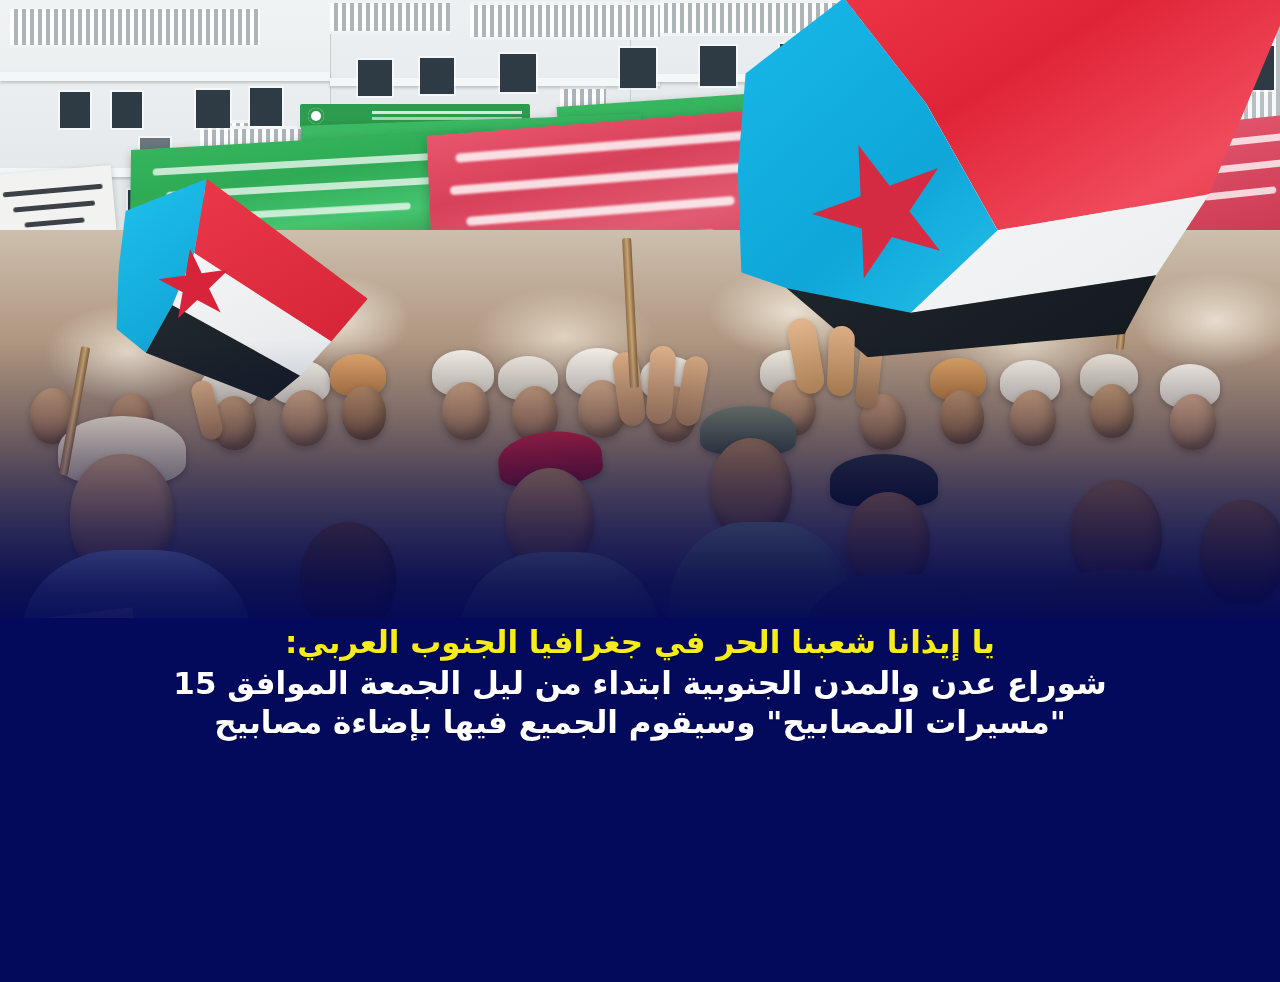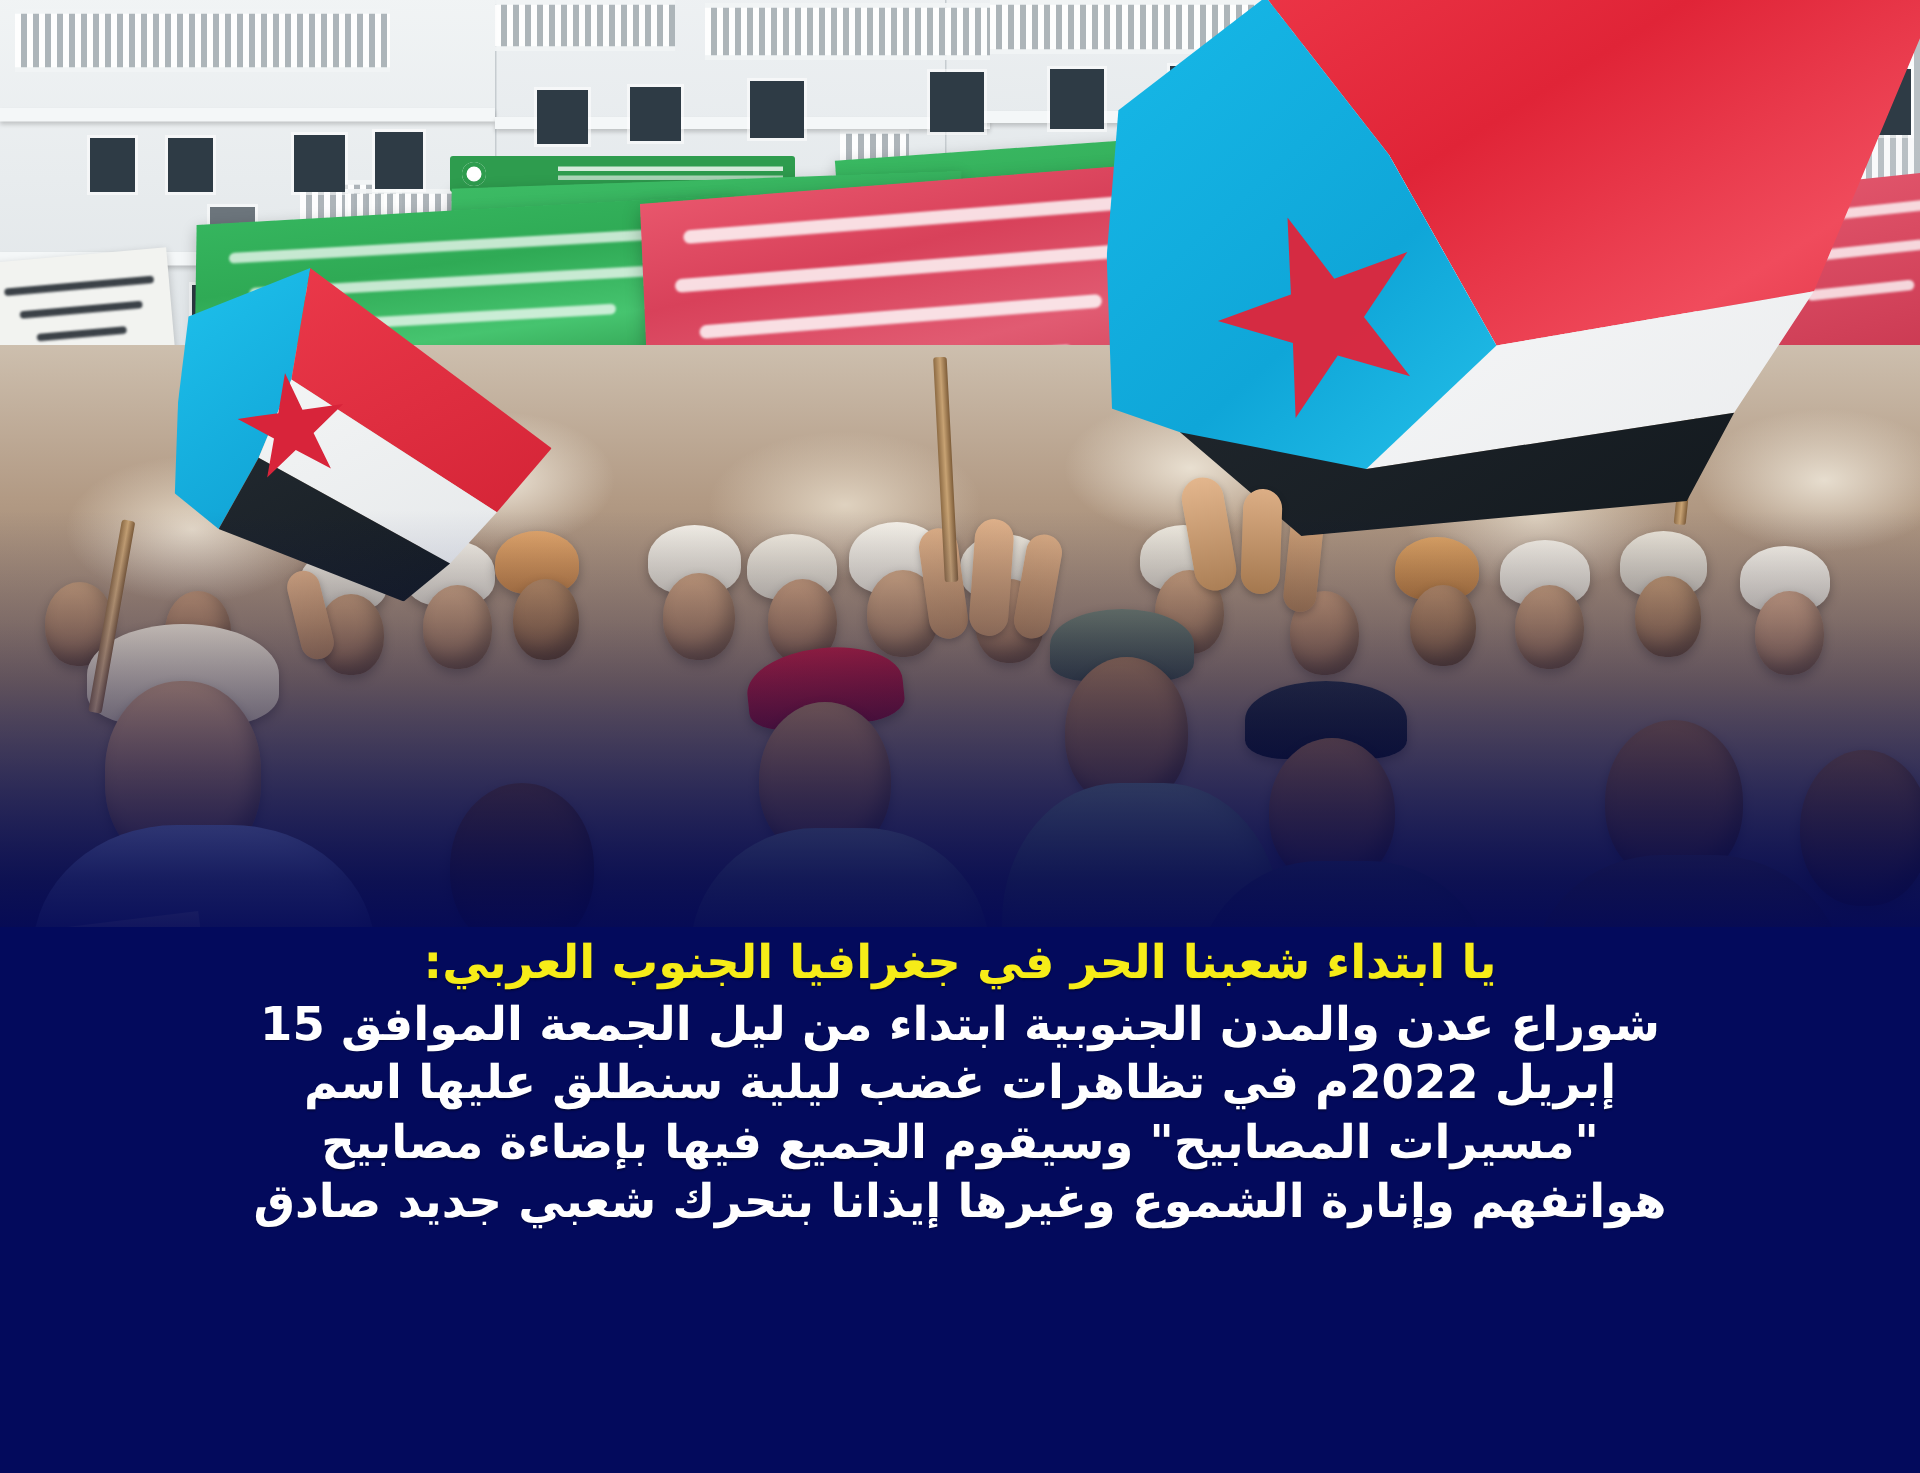--- a/index.html
+++ b/index.html
@@ -560,22 +560,20 @@
     </div>
 
     <div class="arm" style="left:792px; top:318px; width:28px; height:76px; background:linear-gradient(180deg,#e3b68d,#ab7f56); transform:rotate(-10deg); z-index:3;"></div>
     <div class="arm" style="left:828px; top:326px; width:26px; height:70px; background:linear-gradient(180deg,#dcae85,#a4784f); transform:rotate(2deg); z-index:3;"></div>
 
     <div class="photo-fade"></div>
   </div>
 
 
   <div class="text-panel">
-    <div class="headline">يا ابتداء شعبنا الحر في جغرافيا الجنوب العربي:</div>
+    <div class="headline">يا إيذانا شعبنا الحر في جغرافيا الجنوب العربي:</div>
     <div class="bodytext">
       <p>شوراع عدن والمدن الجنوبية ابتداء من ليل الجمعة الموافق 15</p>
-      <p>إبريل 2022م في تظاهرات غضب ليلية سنطلق عليها اسم</p>
       <p>"مسيرات المصابيح"  وسيقوم الجميع فيها بإضاءة مصابيح</p>
-      <p>هواتفهم وإنارة الشموع وغيرها إيذانا بتحرك شعبي جديد صادق</p>
     </div>
   </div>
 
 </div>
 
 </body></html>

